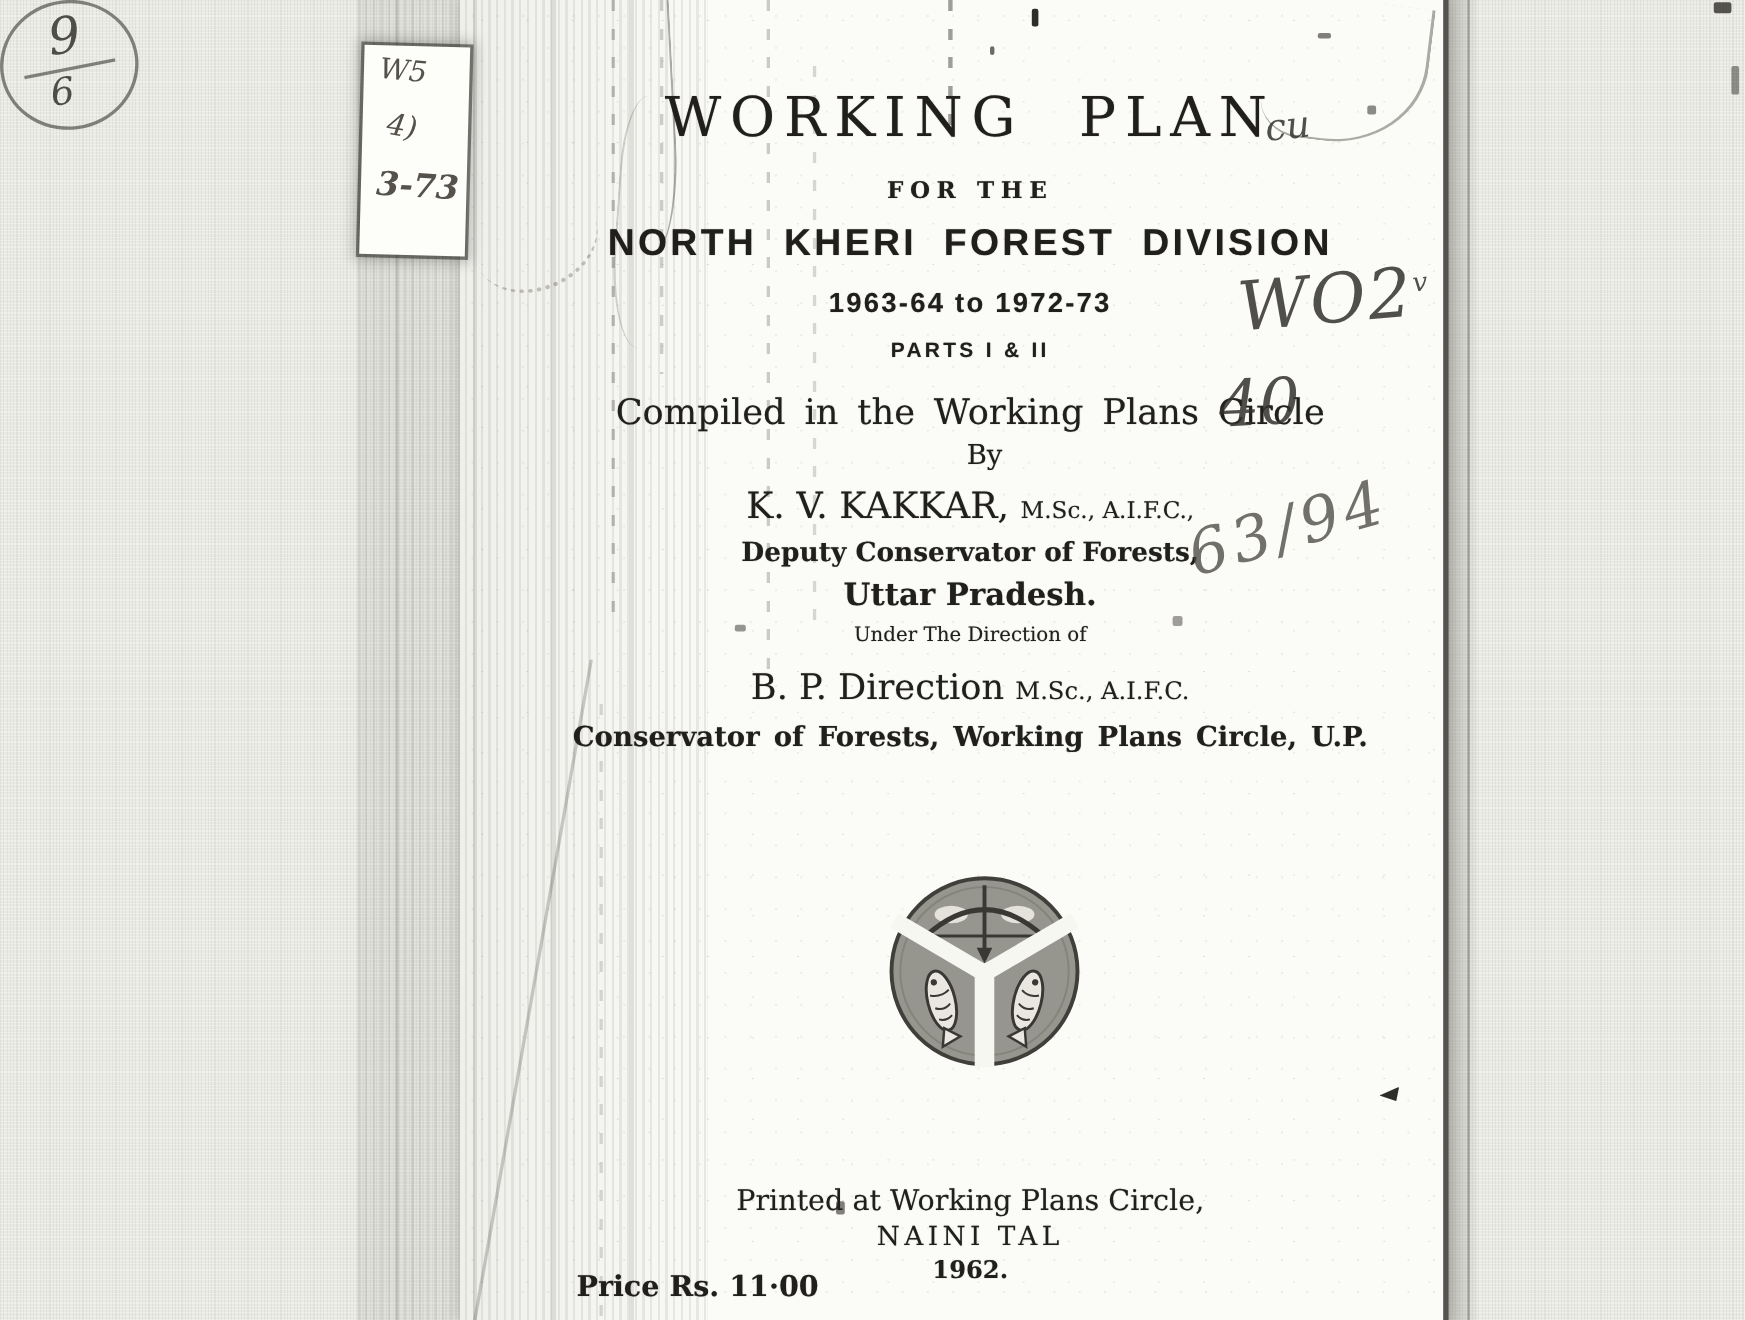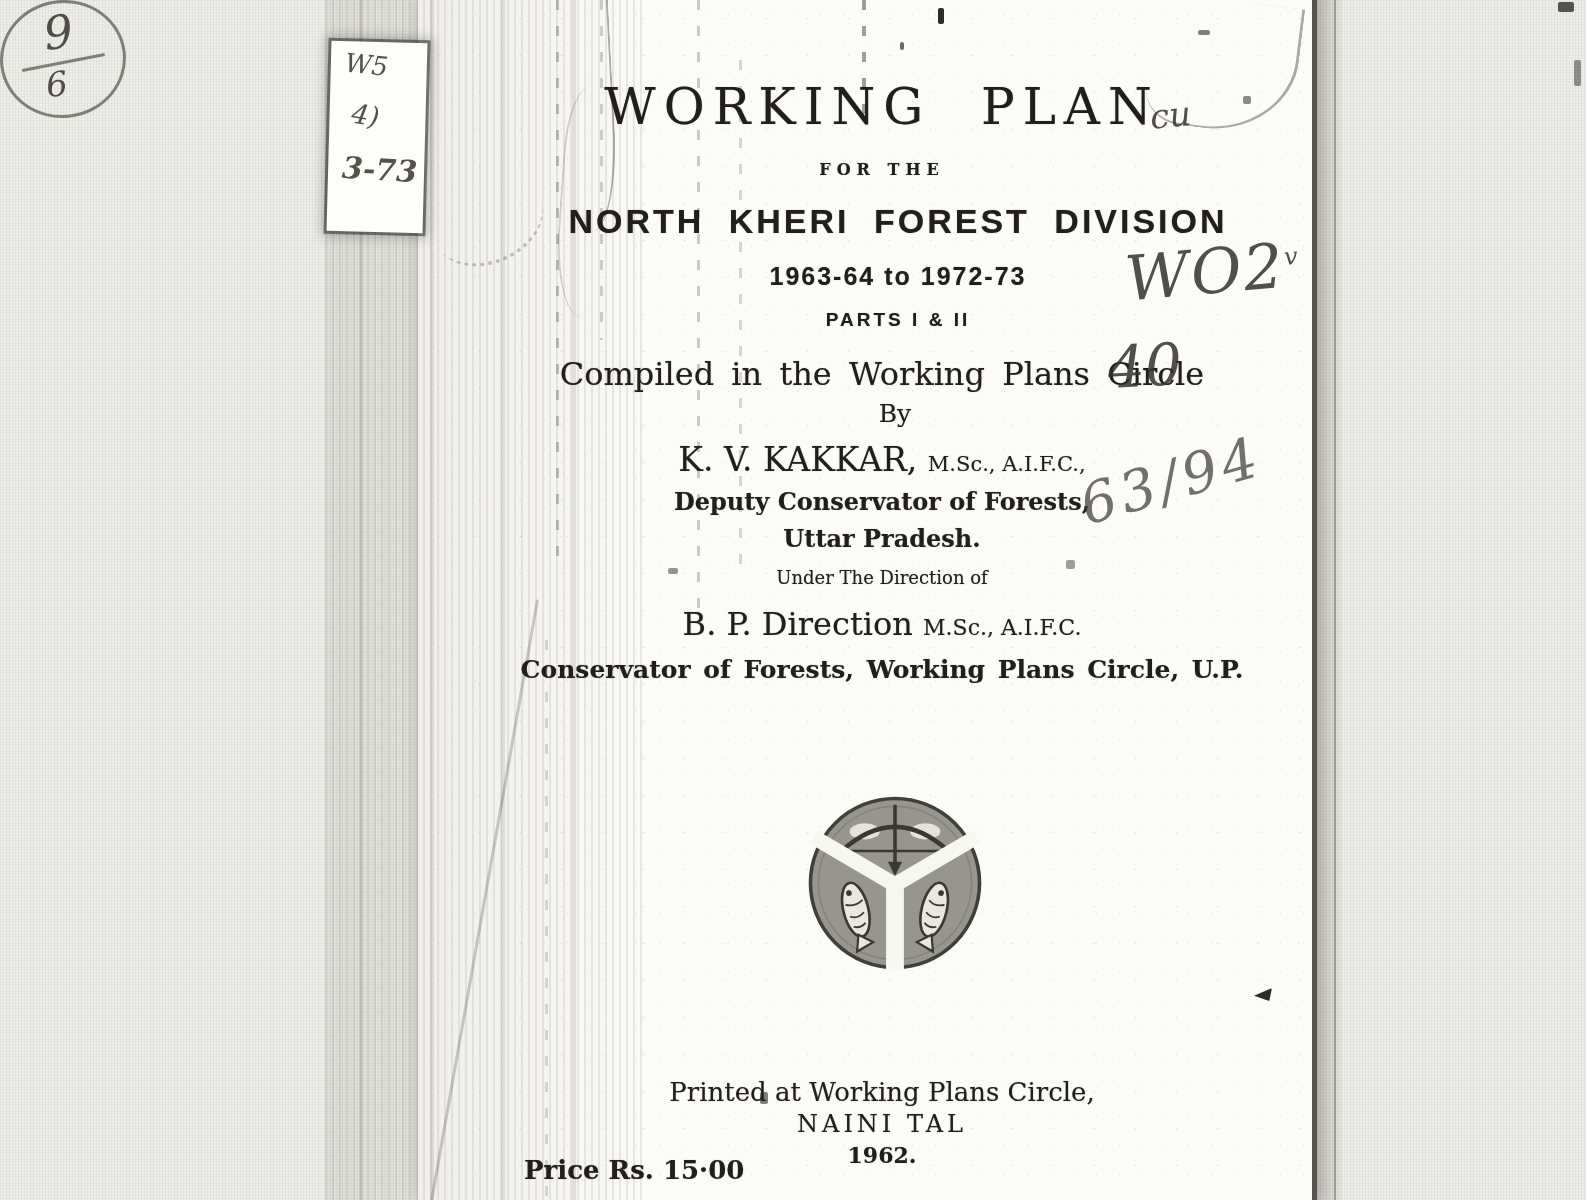--- a/index.html
+++ b/index.html
@@ -44,32 +44,32 @@
     box-shadow:0 0 0 3px rgba(28,27,24,.5), 0 0 12px 5px rgba(28,27,24,.28);
   }
   .sticker span{position:absolute;font-style:italic;color:#55524b;white-space:nowrap;}
   .stk1{left:14px;top:8px;font-size:26px;transform:rotate(4deg);}
   .stk2{left:22px;top:58px;font-size:27px;transform:rotate(8deg);color:#5d5a52;}
   .stk3{left:14px;top:110px;font-size:30px;font-weight:bold;color:#23221e;transform:rotate(2deg);}
   
   .line{position:absolute;left:882px;transform:translateX(-50%);
     white-space:nowrap;color:#201f1b;text-shadow:0 0 1px rgba(32,31,27,.45);}
   .serif{font-family:"DejaVu Serif", serif;}
-  .sans{font-family:"Liberation Sans", sans-serif;padding-left:32px;}
+  .sans{font-family:"Liberation Sans", sans-serif;}
   .t-title{top:78px;font-size:50px;letter-spacing:8px;word-spacing:26px;}
-  .t-forthe{top:160px;font-size:16px;letter-spacing:6px;font-weight:bold;}
+  .t-forthe{top:160px;font-size:21px;letter-spacing:6px;font-weight:bold;}
   .t-division{top:202px;font-size:34px;font-weight:bold;letter-spacing:3px;word-spacing:12px;}
   .t-period{top:262px;font-size:25px;font-weight:bold;letter-spacing:2px;}
   .t-parts{top:309px;font-size:19px;font-weight:bold;letter-spacing:3px;}
   .t-compiled{top:355px;font-size:32px;word-spacing:7px;}
   .t-by{top:399px;font-size:25px;}
   .t-author{top:440px;font-size:33px;}
   .t-author .deg{font-size:21px;}
   .t-role1{top:487px;font-size:24px;font-weight:bold;}
-  .t-role2{top:524px;font-size:24px;font-weight:bold;}
+  .t-role2{top:524px;font-size:28px;font-weight:bold;}
   .t-under{top:567px;font-size:18px;}
   .t-director{top:605px;font-size:32px;}
   .t-director .deg{font-size:22px;}
   .t-conserv{top:655px;font-size:25px;font-weight:bold;word-spacing:4px;}
   .t-imprint1{top:1077px;font-size:26px;}
   .t-imprint2{top:1110px;font-size:24px;letter-spacing:4px;}
   .t-year{top:1142px;font-size:22px;font-weight:bold;}
   .t-price{left:524px;top:1155px;transform:none;font-size:26px;font-weight:bold;}
   
   .hw{position:absolute;font-style:italic;color:#34322d;white-space:nowrap;
@@ -144,21 +144,21 @@
 <div class="line serif t-role2">Uttar Pradesh.</div>
 <div class="line serif t-under">Under The Direction of</div>
 <div class="line serif t-director">
   <span>B. P. Direction</span>
   <span class="deg">M.Sc., A.I.F.C.</span>
 </div>
 <div class="line serif t-conserv">Conservator of Forests, Working Plans Circle, U.P.</div>
 <div class="line serif t-imprint1">Printed at Working Plans Circle,</div>
 <div class="line serif t-imprint2">NAINI TAL</div>
 <div class="line serif t-year">1962.</div>
-<div class="line serif t-price">Price Rs. 15·00</div>
+<div class="line serif t-price">Price Rs. 11·00</div>
 
 <svg class="abs emblem" viewBox="0 0 200 200">
   <circle cx="100" cy="100" r="95" fill="#97968e" stroke="#413f3a" stroke-width="4"></circle>
   <circle cx="100" cy="100" r="86" fill="none" stroke="#7d7c74" stroke-width="2" opacity=".7"></circle>
 
   <ellipse cx="66" cy="42" rx="17" ry="9" fill="#eceae3" opacity=".9"></ellipse>
   <ellipse cx="134" cy="42" rx="17" ry="9" fill="#eceae3" opacity=".9"></ellipse>
   <path d="M40 64 Q100 10 160 64" fill="none" stroke="#3a3833" stroke-width="5"></path>
   <line x1="40" y1="64" x2="160" y2="64" stroke="#3a3833" stroke-width="3"></line>
   <line x1="100" y1="12" x2="100" y2="88" stroke="#3a3833" stroke-width="4"></line>

